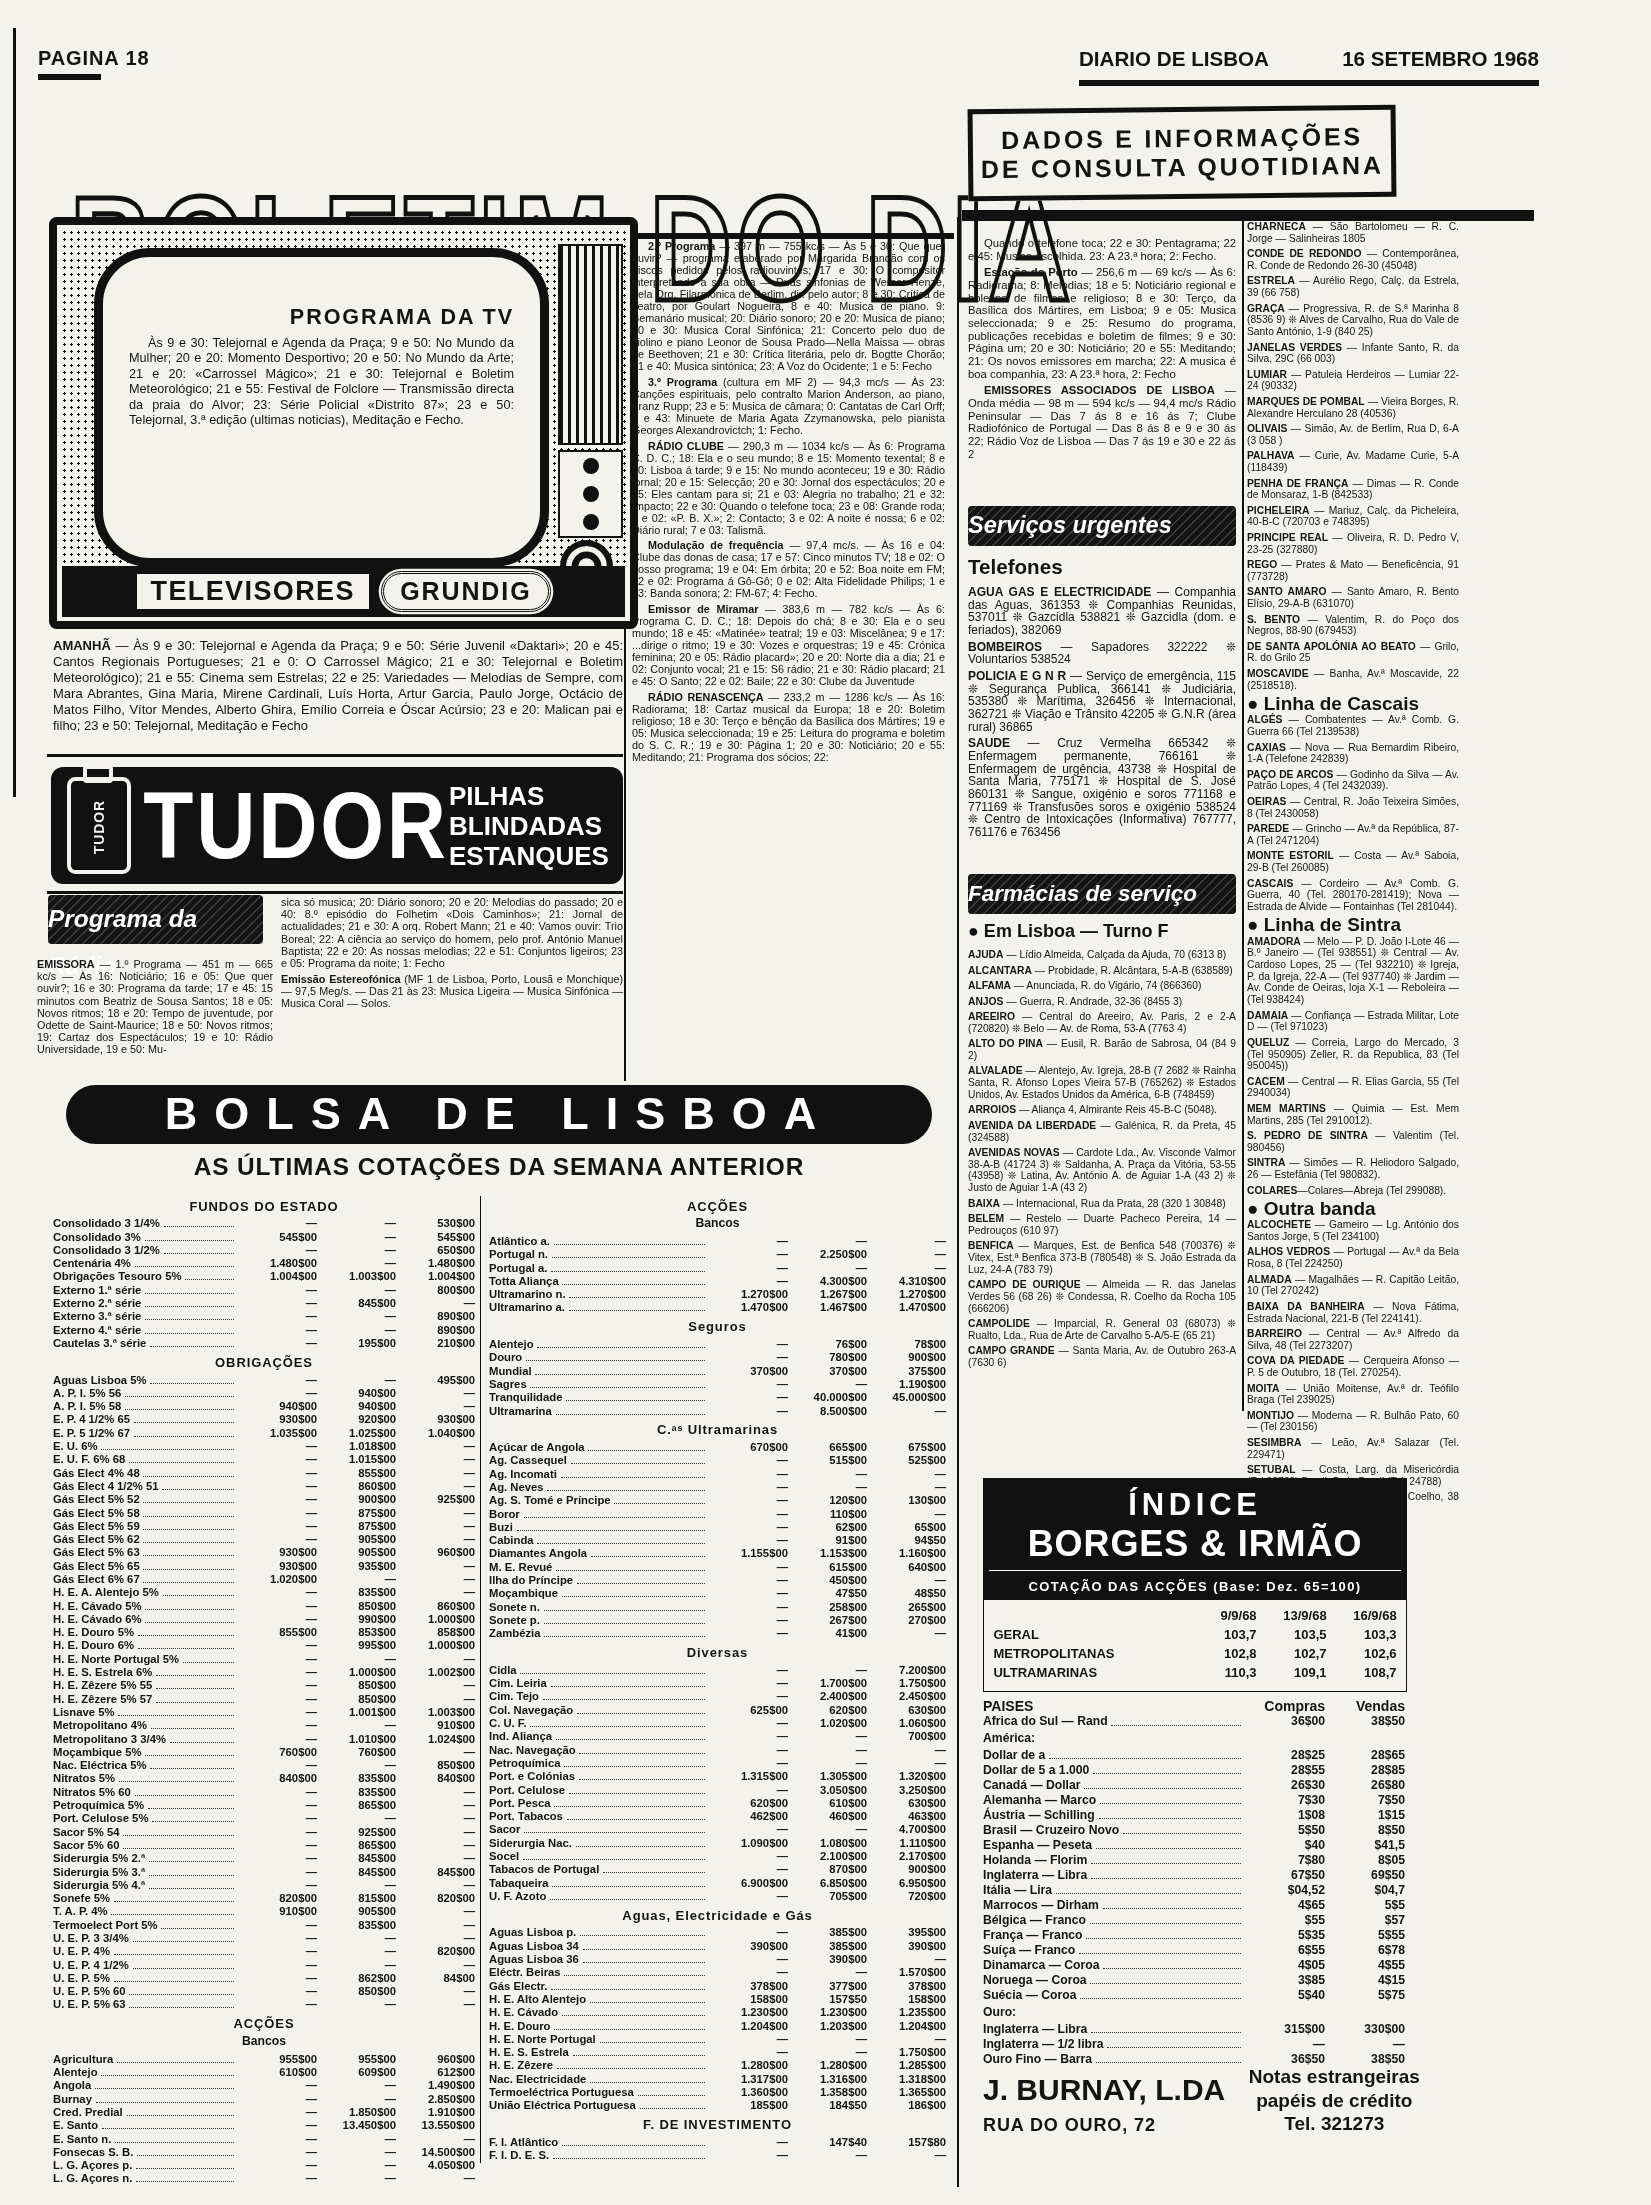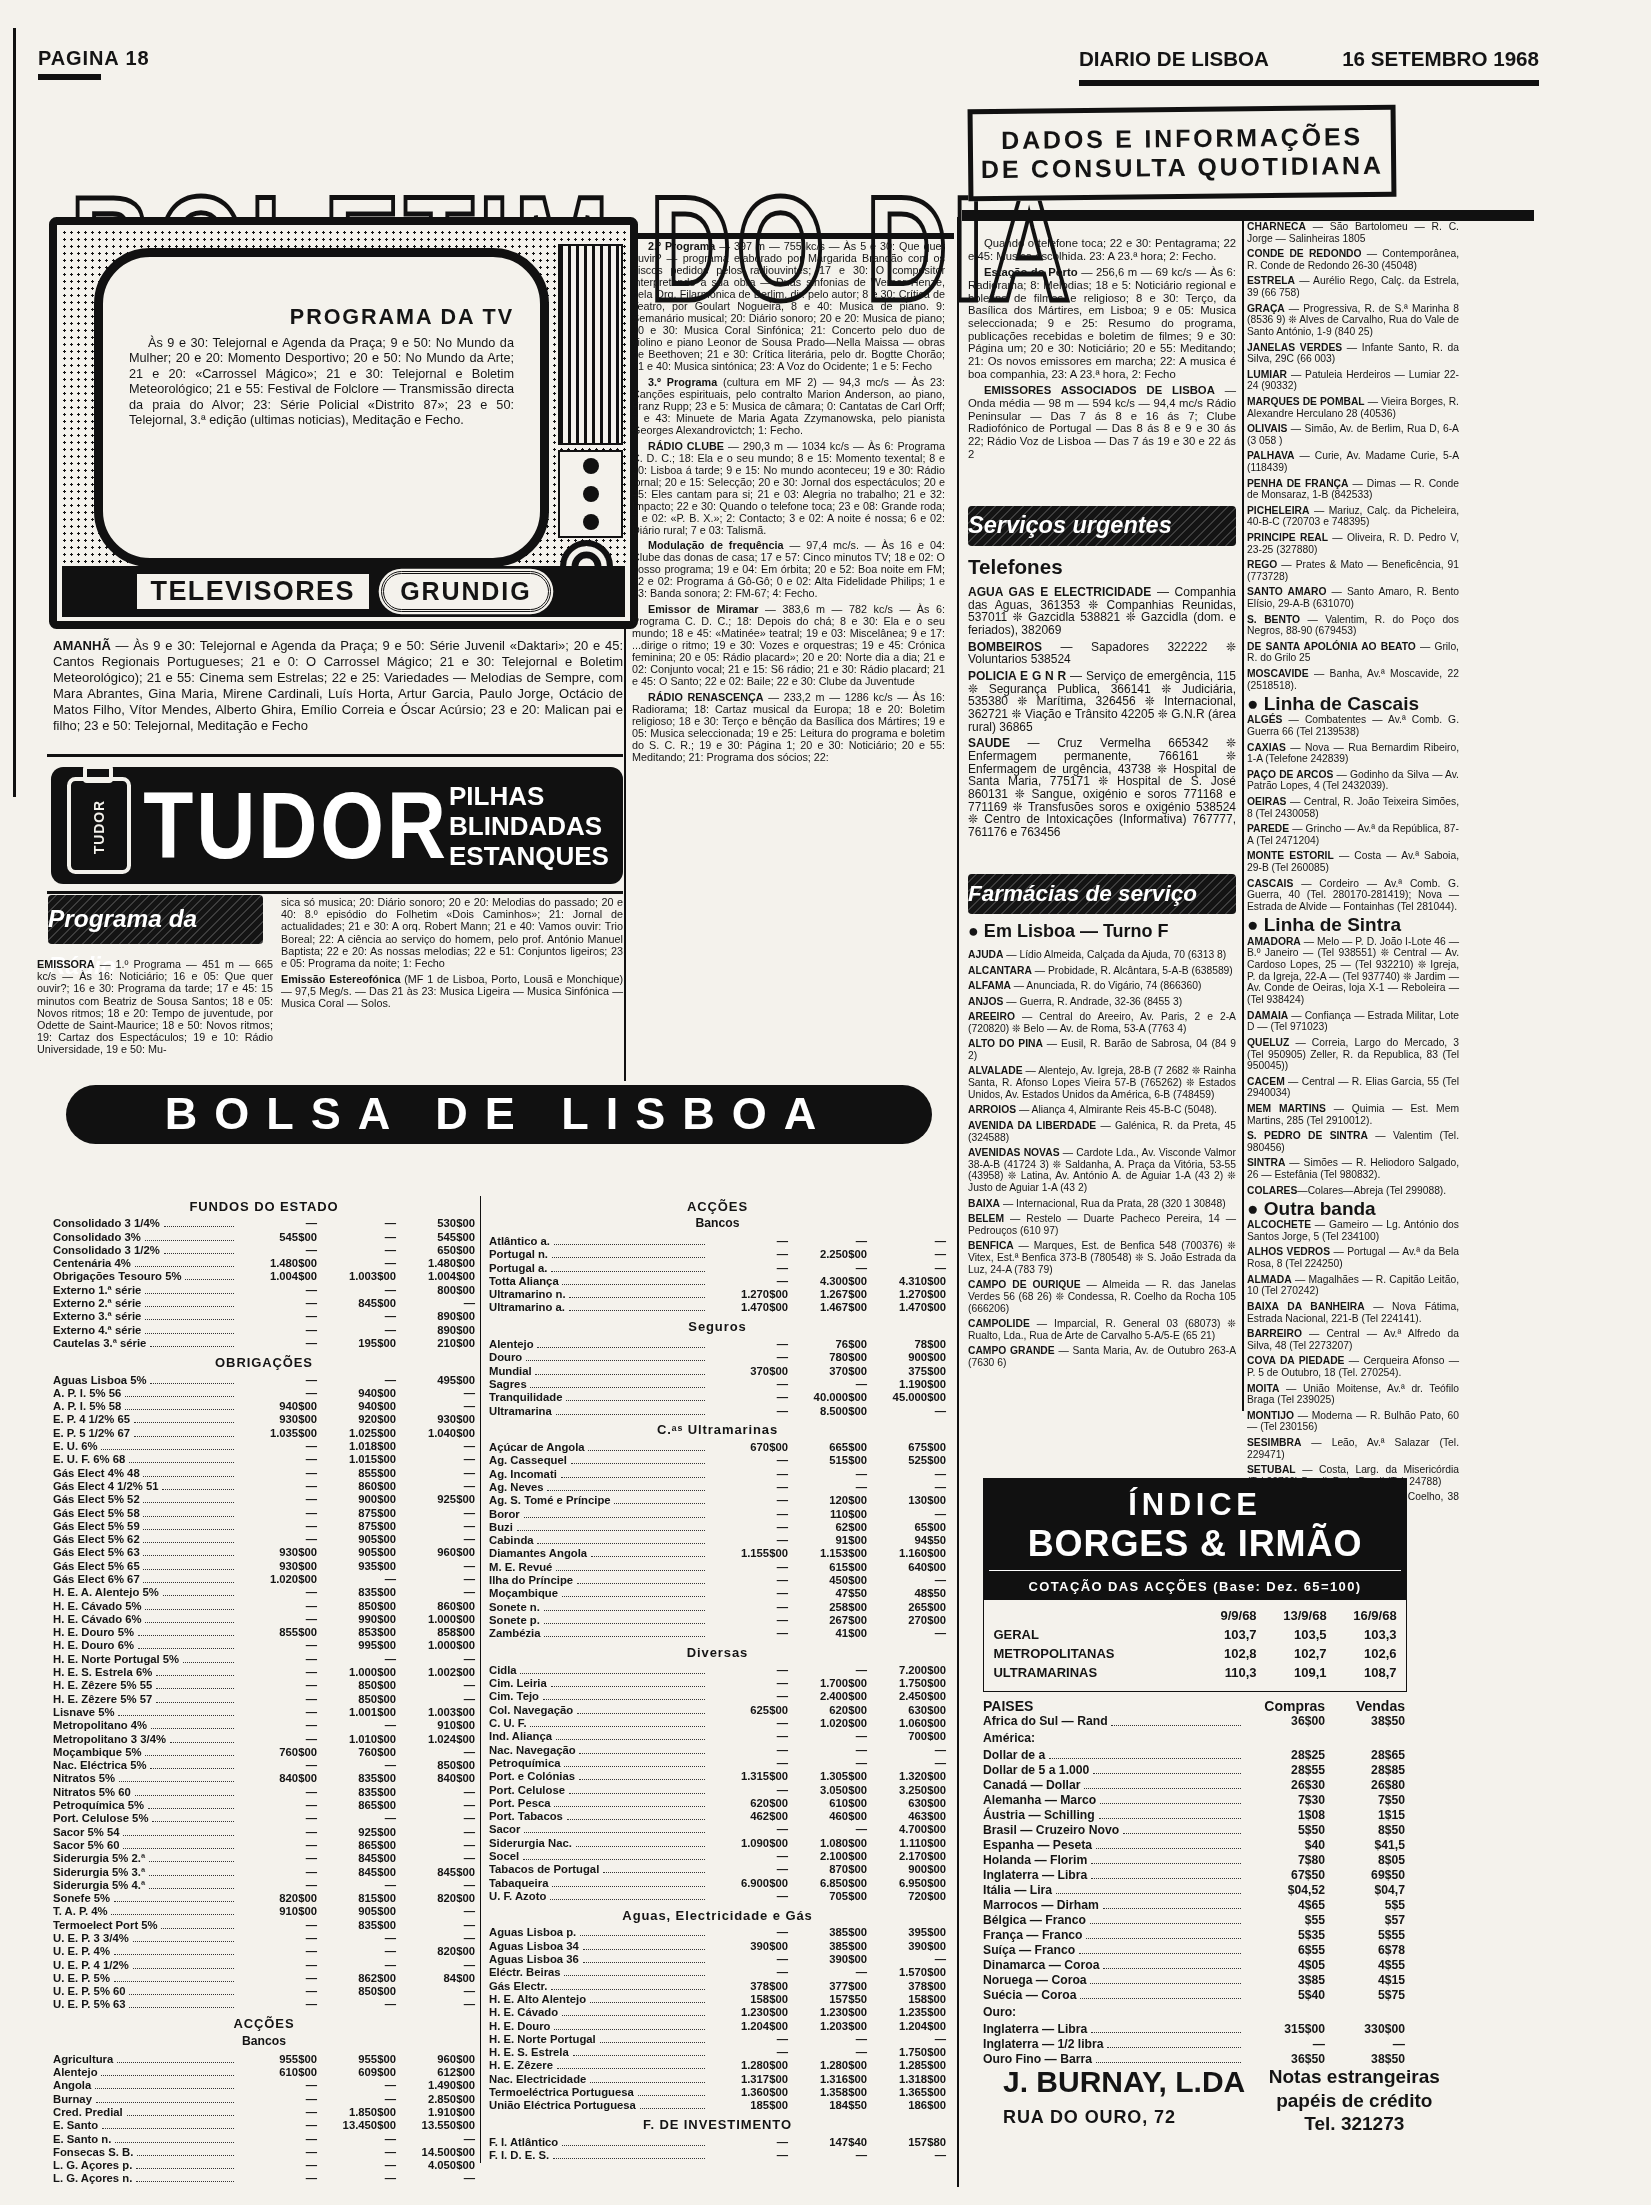--- a/index.html
+++ b/index.html
@@ -77,21 +77,21 @@
   .iv{width:70px;text-align:right;}
   .ihead .iv{font-weight:900;}
   #paises{position:absolute;left:983px;top:1699px;width:422px;font-size:12.2px;line-height:15px;}
   .prow{display:flex;font-weight:700;}
   .pname{white-space:nowrap;}
   .pv{width:80px;text-align:right;white-space:nowrap;}
   .psub{font-weight:900;margin:1.9px 0;}
   .phead{display:flex;font-weight:900;font-size:14px;margin-bottom:0;}
   .phead .pn{flex:1;}
   .phead .pv{width:80px;text-align:right;}
-  #burnay{position:absolute;left:983px;top:2065px;width:544px;display:flex;gap:23.5px;align-items:flex-start;margin-left:20px;}
+  #burnay{position:absolute;left:983px;top:2065px;width:544px;display:flex;gap:23.5px;align-items:flex-end;}
   .burnay-name{font-size:30px;font-weight:900;white-space:nowrap;}
   .burnay-addr{font-size:18px;font-weight:800;margin-top:7.5px;letter-spacing:0.9px;}
   .burnay-notes div{font-size:19px;font-weight:800;line-height:23.5px;text-align:center;}
 </style>
 </head>
 <body>
 
 <div class="page">
   <div class="edge"></div>
 
@@ -255,20 +255,21 @@
         <p class="entry"><b>COVA DA PIEDADE</b> — Cerqueira Afonso — P. 5 de Outubro, 18 (Tel. 270254).</p>
         <p class="entry"><b>MOITA</b> — União Moitense, Av.ª dr. Teófilo Braga (Tel 239025)</p>
         <p class="entry"><b>MONTIJO</b> — Moderna — R. Bulhão Pato, 60 — (Tel 230156)</p>
         <p class="entry"><b>SESIMBRA</b> — Leão, Av.ª Salazar (Tel. 229471)</p>
         <p class="entry"><b>SETUBAL</b> — Costa, Larg. da Misericórdia (Tel 22760) Brasil, P. do Brasil (Tel. 24788)</p>
         <p class="entry"><b>SEIXAL</b> — Soromenho, R. Paiva Coelho, 38 (Tel. 2218560).</p>
       </div>
   </div>
 
   <div id="bolsa-banner">BOLSA DE LISBOA</div>
+  <div id="bolsa-sub">AS ÚLTIMAS COTAÇÕES DA SEMANA ANTERIOR</div>
   <div id="qleft" class="qcol">
       <div class="qhead">FUNDOS DO ESTADO</div>
       <div class="qrow">
         <span class="qname">Consolidado 3 1/4%</span>
         <span class="dots"></span>
         <span class="v">—</span>
         <span class="v">—</span>
         <span class="v">530$00</span>
       </div>
       <div class="qrow">

